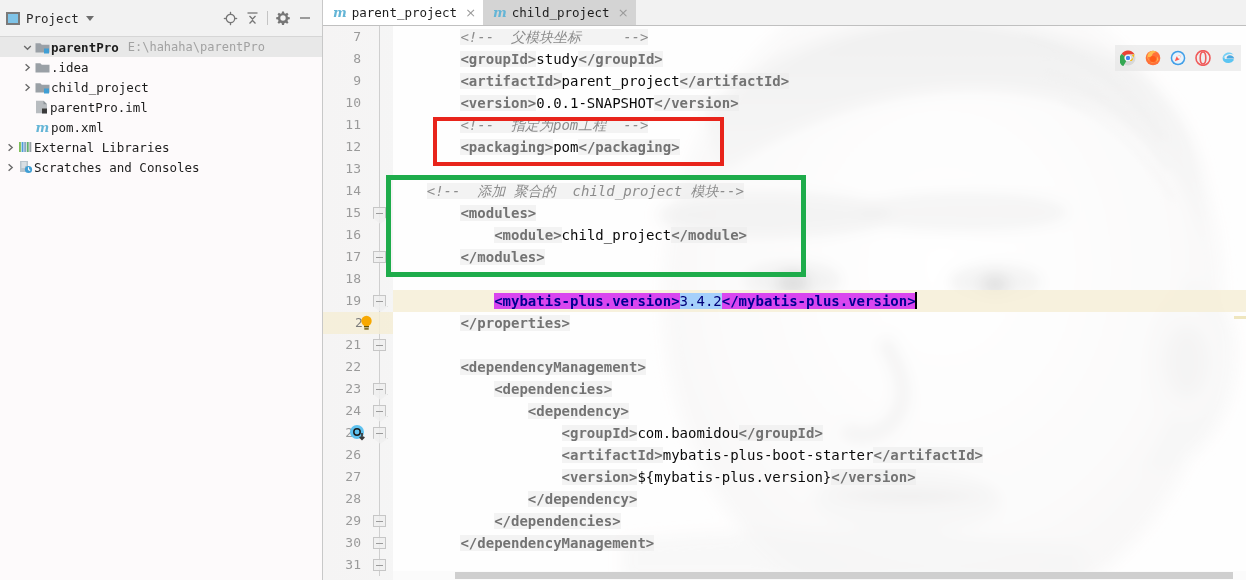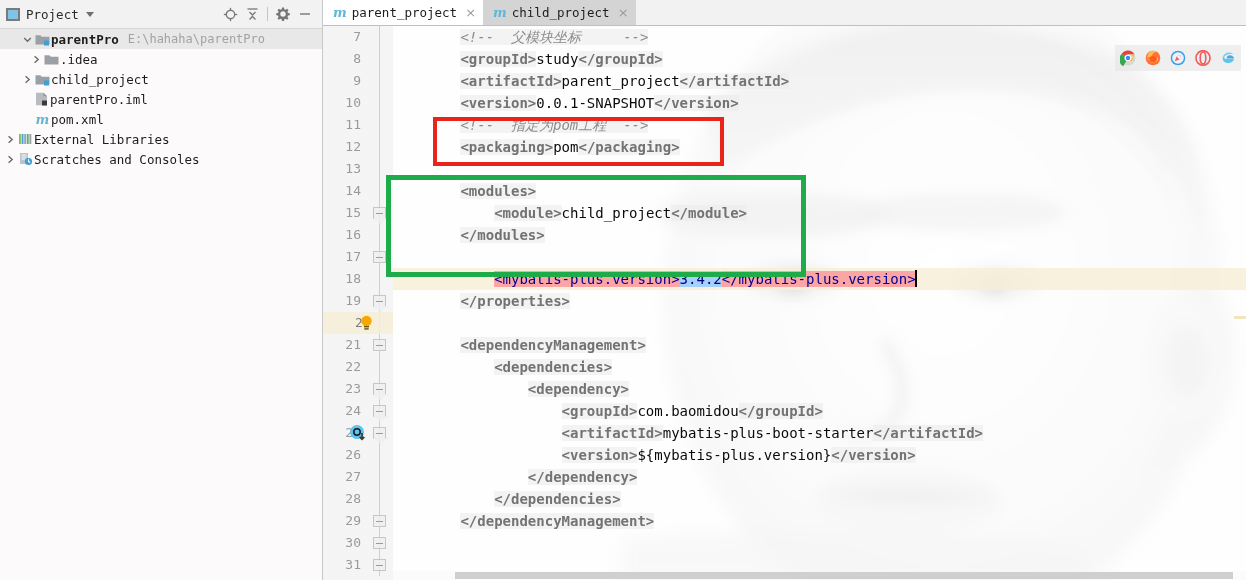--- a/index.html
+++ b/index.html
@@ -14,21 +14,21 @@
 
   
   #sidebar {
     width: 323px; height: 580px;
     background: #fdfafb;
     position: relative;
     border-right: 1px solid #c8c8c8;
     flex: 0 0 323px;
   }
   #sidebar-head {
-    height: 29px; background: #f2f2f2;
+    height: 37px; background: #f2f2f2;
     border-bottom: 1px solid #d6d6d6;
     display: flex; align-items: center; padding: 0 6px;
   }
   .panel-icon {
     width: 14px; height: 13px; border: 2px solid #7a7a7a;
     background: #7fc4e8; margin-right: 6px; flex: 0 0 14px;
   }
   #panel-title {
     font-family: "DejaVu Sans Mono", monospace;
     font-size: 12.5px; color: #2b2b2b; letter-spacing: 0px;
@@ -134,21 +134,21 @@
     height: 22px; line-height: 22px; white-space: pre;
     font-family: "DejaVu Sans Mono", monospace; font-size: 14px;
     position: relative;
   }
   .cline.current { background: rgba(245,238,213,0.82); }
   .tag   { color: #737373; font-weight: bold; }
   .txt   { color: #0a0a0a; }
   .cmt   { color: #8c8c8c; font-style: italic; }
   .bgtok { background: rgba(236,236,236,0.62); }
   .seltok{ background: #a5d0fb; color: #00007a; }
-  .seltok2{ background: #fca5a5; color: #000091; font-weight: normal; }
+  .seltok2{ background: #d946ef; color: #000091; font-weight: bold; }
   .caret {
     display: inline-block; width: 2px; height: 17px; background: #000000;
     vertical-align: -3px; margin-left: -1px;
   }
 
   
   .hlbox { position: absolute; z-index: 5; pointer-events: none; }
   #box-red   { border: 4px solid #e8241b; }
   #box-green { border: 5px solid #1eac4b; }
 
@@ -231,21 +231,21 @@
           </span>
           <span class="tico">
             <svg width="15" height="14" viewBox="0 0 15 14">
               <path d="M0.5 3.2 L0.5 12.5 L14.5 12.5 L14.5 4.8 L6.8 4.8 L5.3 3.2 Z" fill="#9aa0a6"></path>
               <rect x="9" y="8.5" width="5" height="5" fill="#3f9ed4"></rect>
             </svg>
           </span>
           <span class="tlabel bold">parentPro</span>
           <span class="tpath">E:\hahaha\parentPro</span>
         </div>
-        <div class="trow" style="padding-left: 30px;">
+        <div class="trow" style="padding-left: 21px;">
           <span class="arrow">
             <svg width="9" height="9" viewBox="0 0 9 9">
               <path d="M2.6 1.2 L6.2 4.5 L2.6 7.8" fill="none" stroke="#6b6b6b" stroke-width="1.4"></path>
             </svg>
           </span>
           <span class="tico">
             <svg width="15" height="14" viewBox="0 0 15 14">
               <path d="M0.5 3.2 L0.5 12.5 L14.5 12.5 L14.5 4.8 L6.8 4.8 L5.3 3.2 Z" fill="#9aa0a6"></path>
             </svg>
           </span>
@@ -468,20 +468,21 @@
           </div>
       </div>
       <div id="code">
           <div class="cline"><span class="txt">        </span><span class="cmt bgtok">&lt;!--  父模块坐标     --&gt;</span></div>
           <div class="cline"><span class="txt">        </span><span class="tag bgtok">&lt;groupId&gt;</span><span class="txt">study</span><span class="tag bgtok">&lt;/groupId&gt;</span></div>
           <div class="cline"><span class="txt">        </span><span class="tag bgtok">&lt;artifactId&gt;</span><span class="txt">parent_project</span><span class="tag bgtok">&lt;/artifactId&gt;</span></div>
           <div class="cline"><span class="txt">        </span><span class="tag bgtok">&lt;version&gt;</span><span class="txt">0.0.1-SNAPSHOT</span><span class="tag bgtok">&lt;/version&gt;</span></div>
           <div class="cline"><span class="txt">        </span><span class="cmt bgtok">&lt;!--  指定为pom工程  --&gt;</span></div>
           <div class="cline"><span class="txt">        </span><span class="tag bgtok">&lt;packaging&gt;</span><span class="txt">pom</span><span class="tag bgtok">&lt;/packaging&gt;</span></div>
           <div class="cline"></div>
+          <div class="cline"><span class="txt">    </span><span class="cmt bgtok">&lt;!--  添加 聚合的  child_project 模块--&gt;</span></div>
           <div class="cline"><span class="txt">        </span><span class="tag bgtok">&lt;modules&gt;</span></div>
           <div class="cline"><span class="txt">            </span><span class="tag bgtok">&lt;module&gt;</span><span class="txt">child_project</span><span class="tag bgtok">&lt;/module&gt;</span></div>
           <div class="cline"><span class="txt">        </span><span class="tag bgtok">&lt;/modules&gt;</span></div>
           <div class="cline"></div>
           <div class="cline current"><span class="txt">            </span><span class="seltok2">&lt;mybatis-plus.version&gt;</span><span class="seltok">3.4.2</span><span class="seltok2">&lt;/mybatis-plus.version&gt;</span><span class="caret"></span></div>
           <div class="cline"><span class="txt">        </span><span class="tag bgtok">&lt;/properties&gt;</span></div>
           <div class="cline"></div>
           <div class="cline"><span class="txt">        </span><span class="tag bgtok">&lt;dependencyManagement&gt;</span></div>
           <div class="cline"><span class="txt">            </span><span class="tag bgtok">&lt;dependencies&gt;</span></div>
           <div class="cline"><span class="txt">                </span><span class="tag bgtok">&lt;dependency&gt;</span></div>

